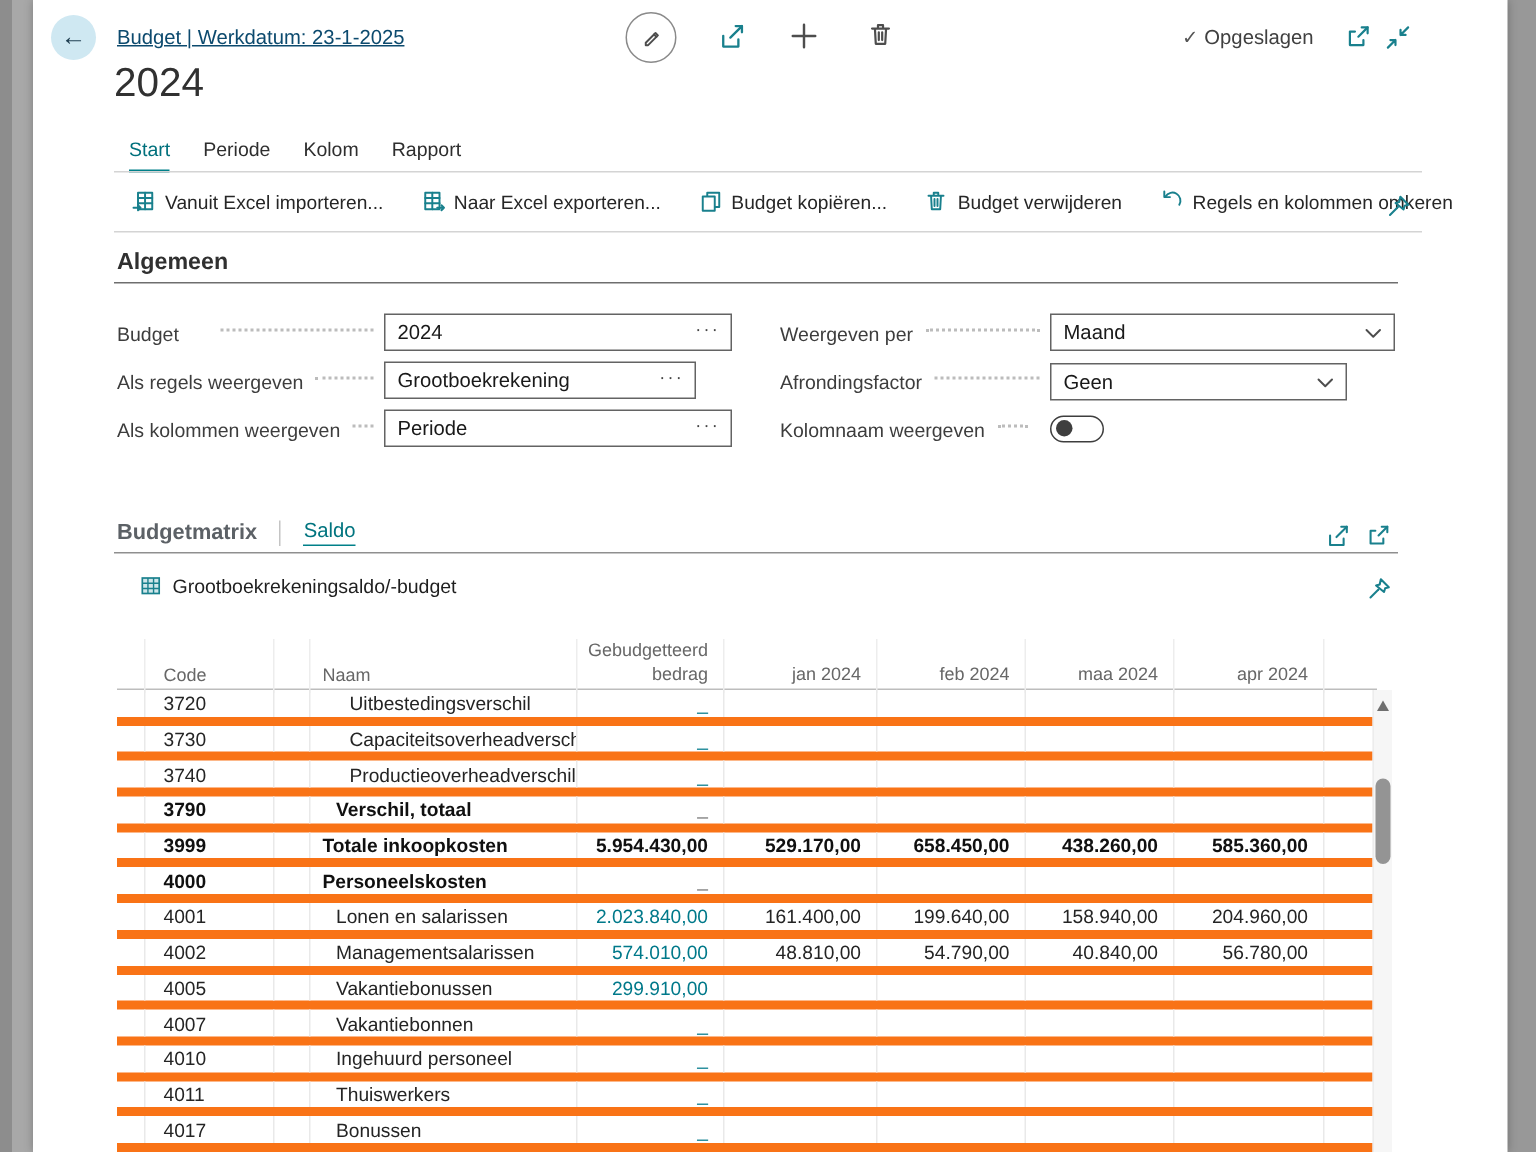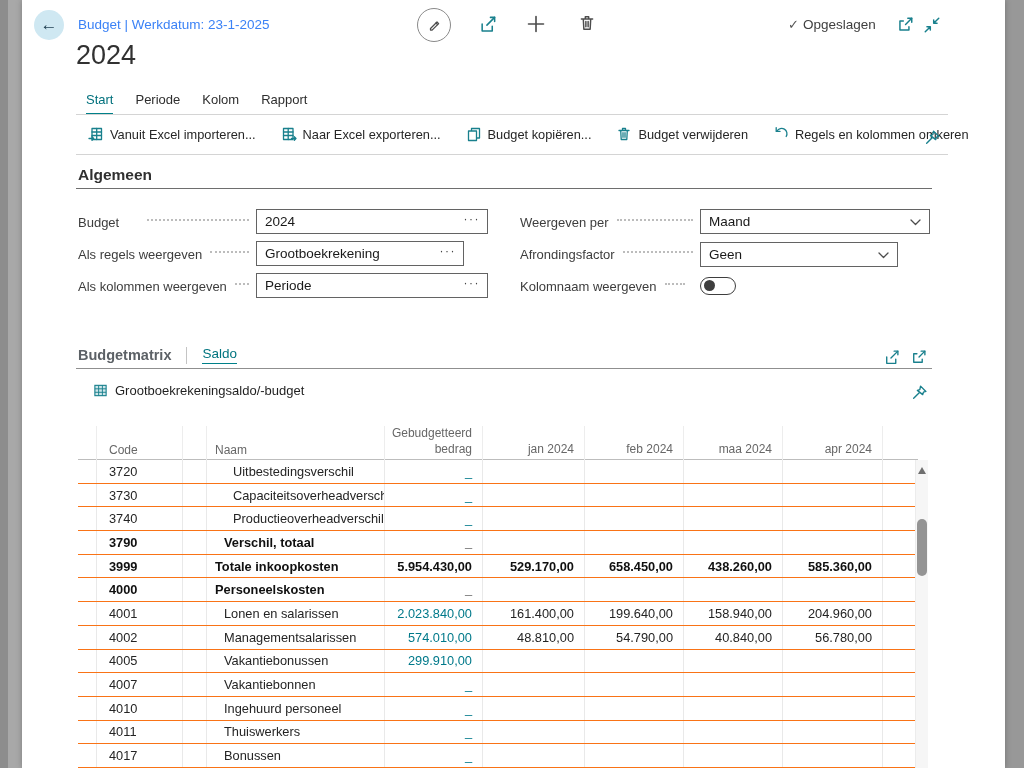--- a/index.html
+++ b/index.html
@@ -7,21 +7,21 @@
   body { font-family:"Liberation Sans", sans-serif; background:#9c9c9c; position:relative; }
   .edge { position:absolute; top:0; height:768px; }
   .edge.l1 { left:0; width:8px; background:#8d8d8d; }
   .edge.l2 { left:8px; width:14px; background:#a8a8a8; }
   .edge.r1 { right:0; width:19px; background:#989898; }
   .card { position:absolute; left:22px; top:0; width:983px; height:768px; background:#ffffff; box-shadow:0 0 6px rgba(0,0,0,.25); }
   .abs { position:absolute; }
 
   
   .back-btn { left:12px; top:10px; width:30px; height:30px; border-radius:50%; background:#cfe8f2; color:#1d3d4f; font-size:17px; display:flex; align-items:center; justify-content:center; cursor:pointer; }
-  .caption { left:56px; top:17px; font-size:13.5px; color:#3b82f6; }
+  .caption { left:56px; top:17px; font-size:13.5px; color:#0c4a6e;text-decoration:underline; }
   .circle-btn { left:395px; top:8px; width:34px; height:34px; border:1px solid #8a8a8a; border-radius:50%; display:flex; align-items:center; justify-content:center; }
   .ic { display:inline-flex; align-items:center; justify-content:center; }
   .saved { left:766px; top:17px; font-size:13.5px; color:#404040; display:flex; align-items:center; gap:4px; }
   .saved .chk { color:#555; font-size:13px; }
   .page-title { left:54px; top:40px; font-size:27px; color:#313131; font-weight:400; }
 
   
   .tabs { left:64px; top:92px; display:flex; gap:22px; font-size:13px; color:#2e2e2e; }
   .tab { padding-bottom:6px; cursor:pointer; }
   .tab.active { color:#00707c; border-bottom:2px solid #008089; }
@@ -48,21 +48,21 @@
   .mx-title { font-size:14.5px; font-weight:bold; color:#5c6166; }
   .mx-div { width:1px; height:17px; background:#c4c4c4; margin:0 15px; }
   .mx-link { font-size:13.5px; color:#00747f; border-bottom:1.5px solid #008089; padding-bottom:2px; cursor:pointer; }
   .grid-action { left:71px; top:383px; display:flex; align-items:center; gap:7px; font-size:13px; color:#1f1f1f; }
 
   
   .tbl { left:56px; top:426px; width:840px; }
   .grid-row { display:grid; grid-template-columns:19px 86px 24px 178px 98px 102px 99px 99px 100px 35px; }
   .grid-row.head { height:34px; border-bottom:1px solid #bdbdbd; color:#676767; font-size:12px; }
   .grid-row.head .c { display:flex; align-items:flex-end; padding-bottom:5px; border-right:1px solid #ededed; }
-  .grid-row.body { height:23.7px; border-bottom:1px solid #f97316; font-size:12.8px; color:#242424; }
+  .grid-row.body { height:23.7px; border-bottom:6px solid #f97316; font-size:12.8px; color:#242424; }
   .grid-row.body .c { display:flex; align-items:center; border-right:1px solid #e9e9e9; overflow:hidden; white-space:nowrap; }
   .grid-row .c:last-child { border-right:none; }
   .grid-row.bold { font-weight:bold; color:#101010; }
   .c.code { padding-left:12px; }
   .c.naam { padding-left:8px; }
   .c.num { justify-content:flex-end; padding-right:10px; text-align:right; }
   .c.num.link { color:#00798a; cursor:pointer; }
   .head .c.num { line-height:1.3; text-align:right; display:flex; justify-content:flex-end; }
 
   

